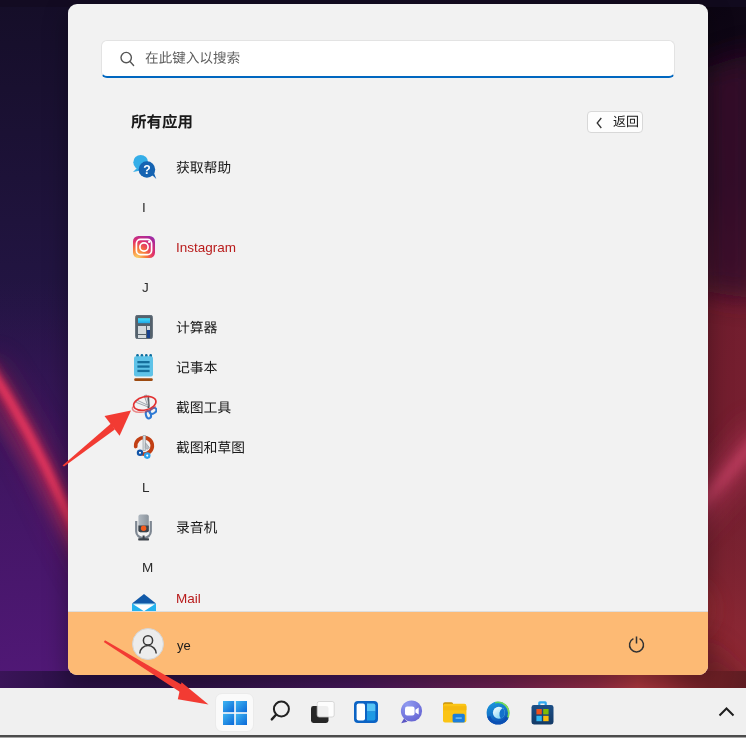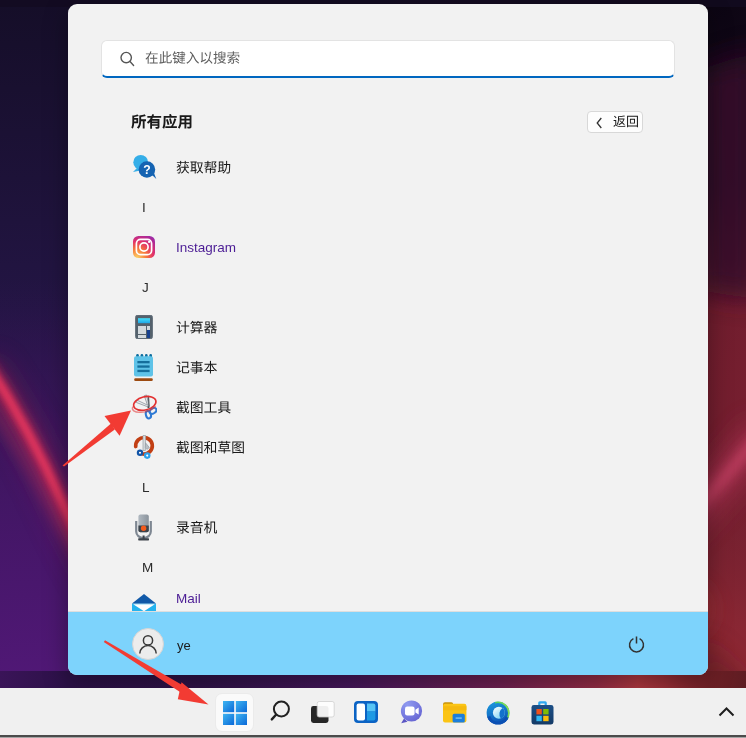--- a/index.html
+++ b/index.html
@@ -7,22 +7,22 @@
 .searchbox { position:absolute; left:33px; top:36px; width:574px; height:38px; background:#fff; border:1px solid #e3e3e3; border-bottom:2px solid #0067c0; border-radius:6px; }
 .searchtxt { position:absolute; left:43px; top:10px; }
 .mag { position:absolute; left:17px; top:10px; }
 .hdr { position:absolute; left:63px; top:110px; }
 .backbtn { position:absolute; left:519px; top:107px; width:56px; height:22px; background:#fdfdfd; border:1px solid #d8d8d8; border-radius:4px; }
 
 .backbtn .btxt { position:absolute; left:25px; top:3px; }
 .rowtext { position:absolute; left:108px; transform:translateY(-50%); z-index:2; line-height:0; }
 .rowtext svg, .searchtxt svg, .hdr svg, .btxt svg { display:block; }
 .letter { position:absolute; left:74px; transform:translateY(-50%); font-size:13.5px; color:#2b2b2b; z-index:2; }
-.lat { font-size:13.5px; color:#4c1d95; line-height:14px; display:block; }
-.userbar { position:absolute; left:0; top:607px; width:640px; height:64px; background:#7dd3fc; border-top:1px solid #dedede; }
+.lat { font-size:13.5px; color:#b91c1c; line-height:14px; display:block; }
+.userbar { position:absolute; left:0; top:607px; width:640px; height:64px; background:#fdba74; border-top:1px solid #dedede; }
 .avatar { position:absolute; left:64px; top:16px; width:32px; height:32px; border-radius:50%; background:#ececec; border:1px solid #d5d5d5; }
 .uname { position:absolute; left:109px; top:26px; font-size:13px; color:#1b1b1b; }
 .taskbar { position:absolute; left:0; top:688px; width:746px; height:50px; background:#f0f0f0; z-index:20; }
 .tbline { position:absolute; left:0; top:47px; width:746px; height:2px; background:#4b4b4b; }
 .tbline2 { position:absolute; left:0; top:49px; width:746px; height:1px; background:#a5a5a5; }
 .startbtn { position:absolute; left:215px; top:4.5px; width:39px; height:39px; background:#fafafa; border:1px solid #ebebeb; border-radius:7px; }
 .ticon { position:absolute; top:11px; }
 .chevup { position:absolute; left:716px; top:14px; width:21px; height:18px; }
 </style></head>
 <body>

